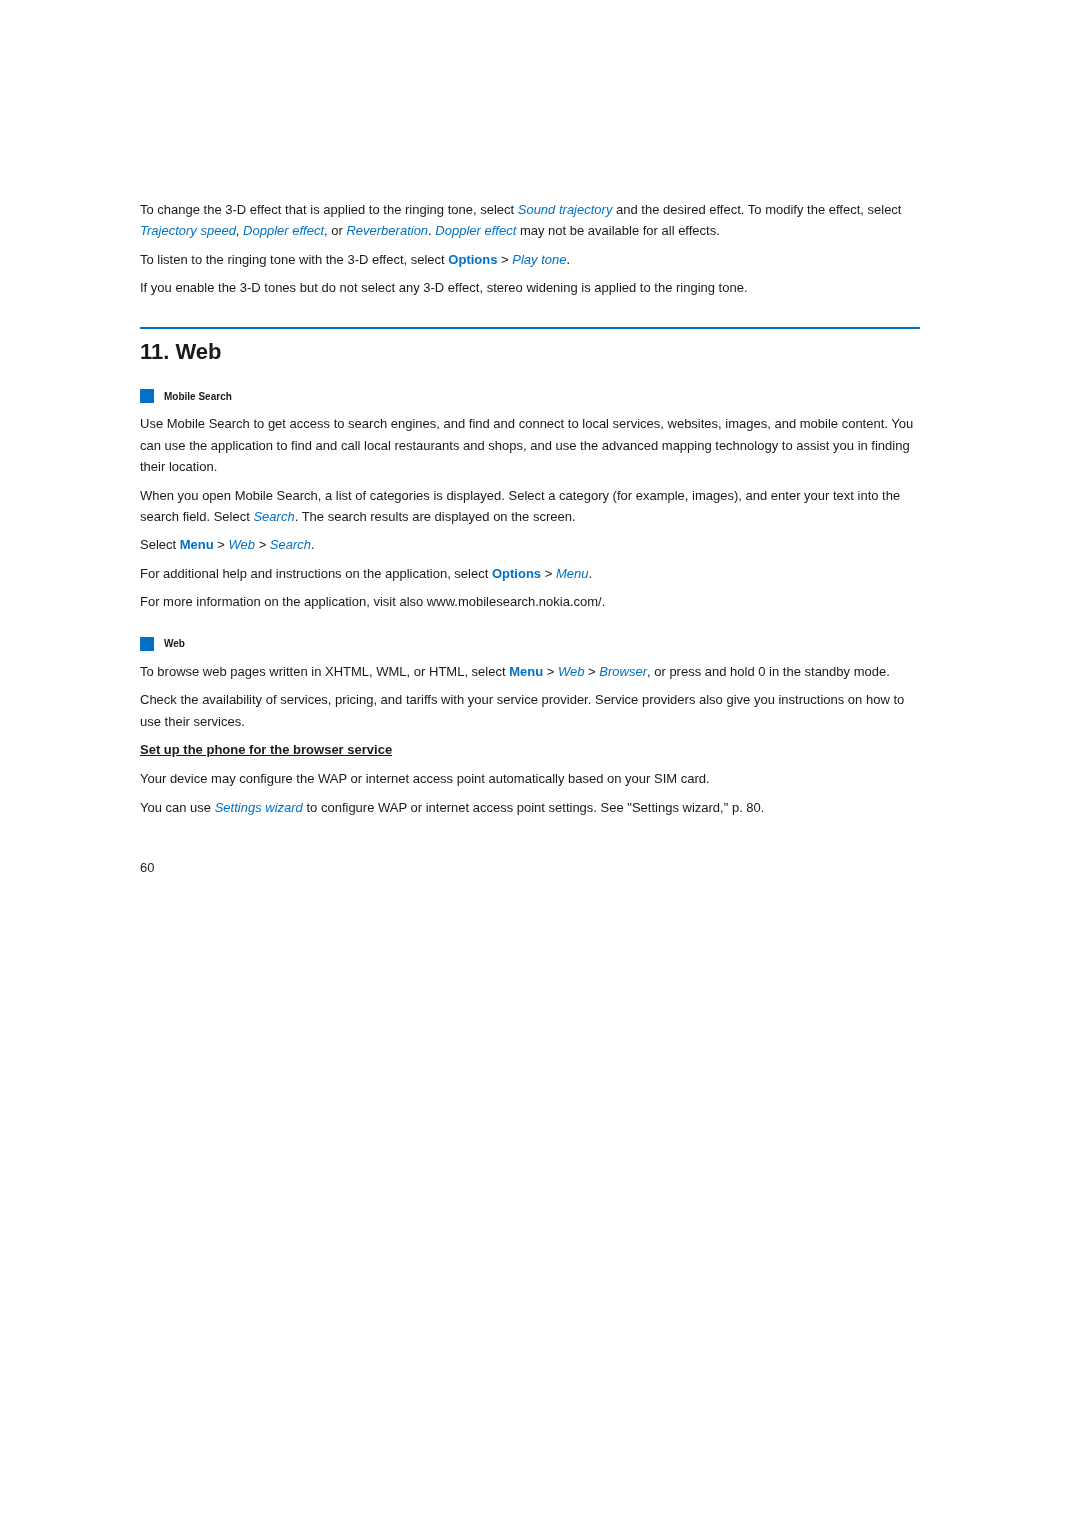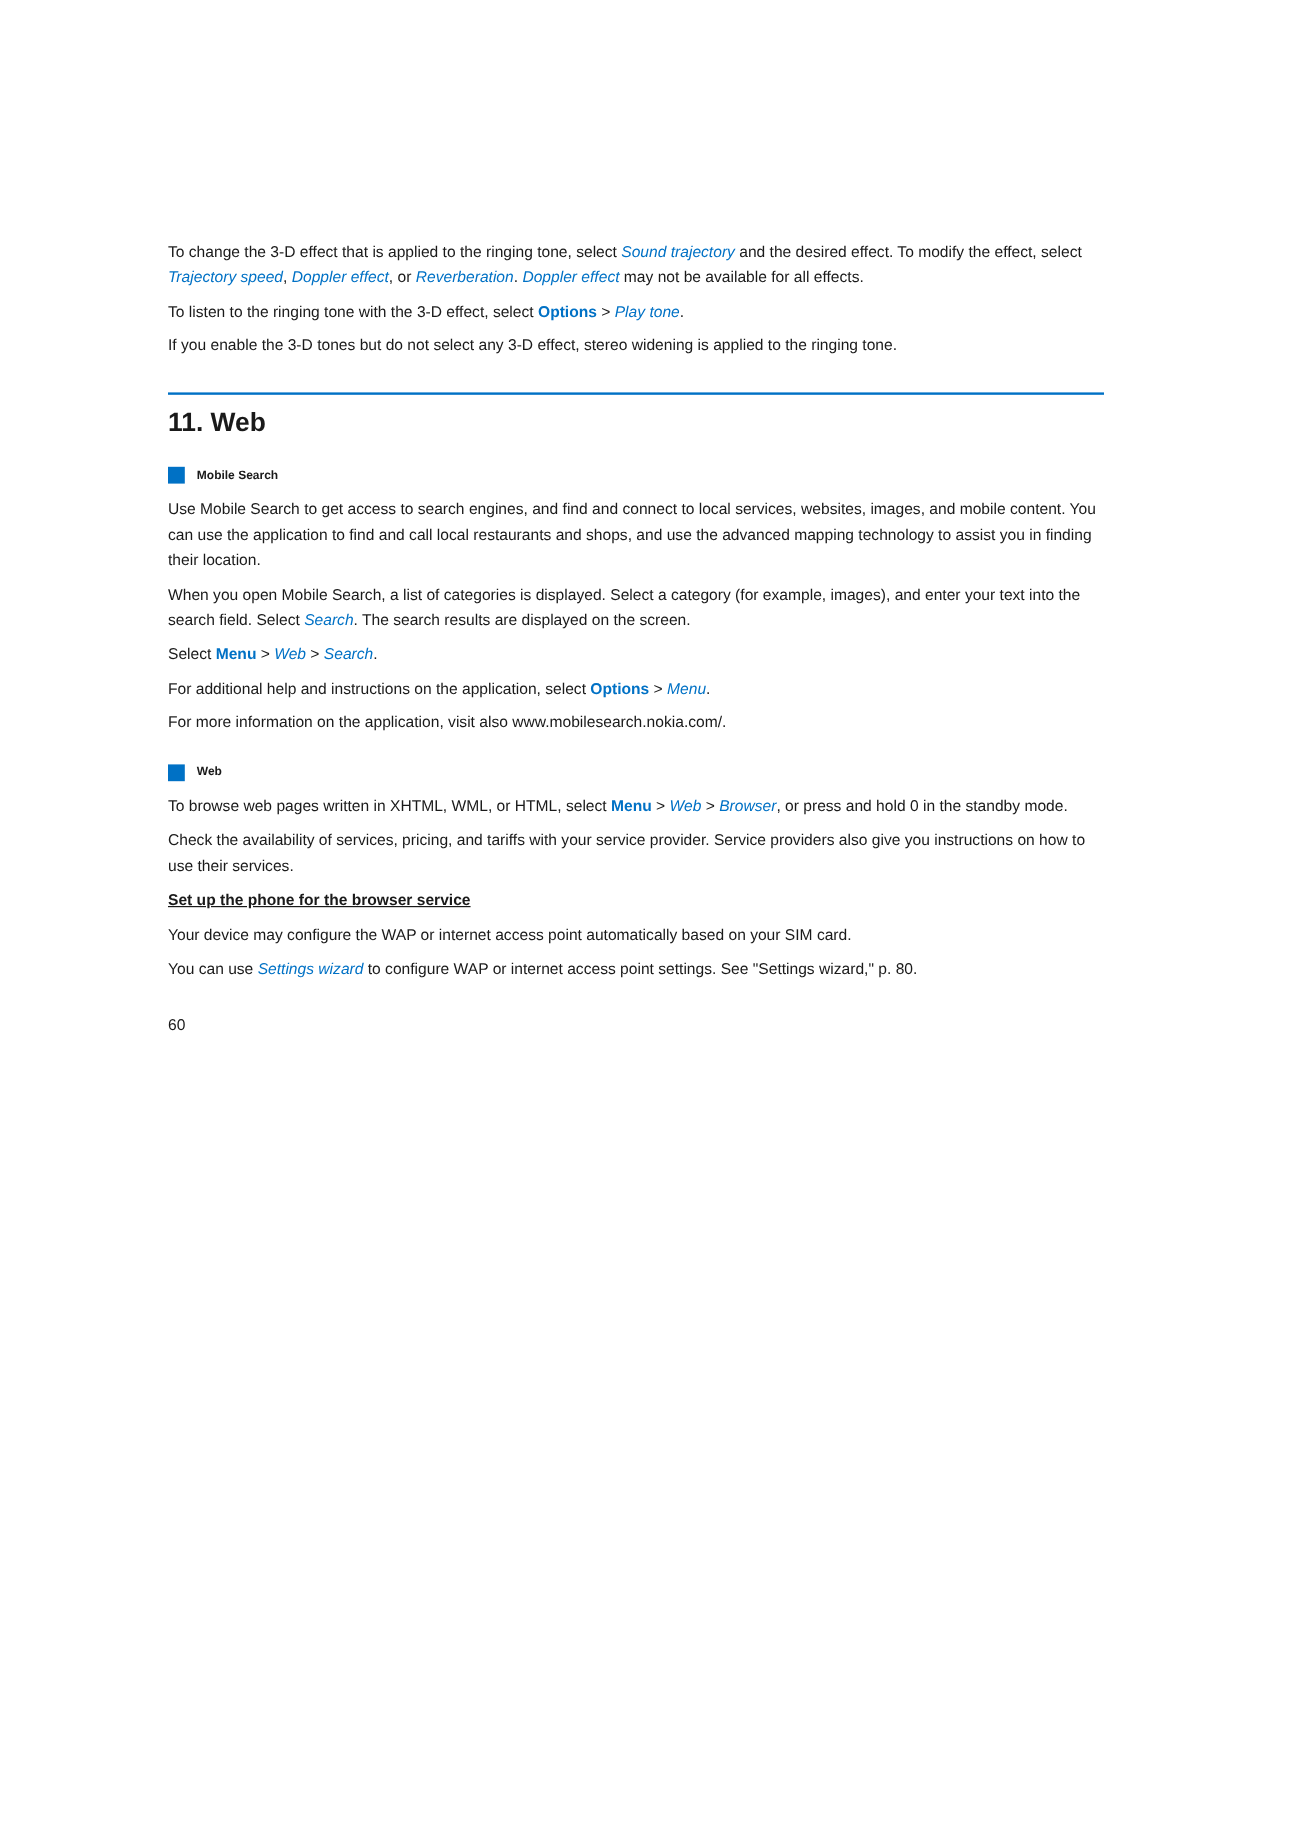--- a/index.html
+++ b/index.html
@@ -103,21 +103,21 @@
       font-weight: bold;
       color: #1a1a1a;
       text-decoration: underline;
       margin-top: 0;
       margin-bottom: 8px;
     }
 
     .page-number {
       font-size: 13px;
       color: #1a1a1a;
-      margin-top: 28px;
+      margin-top: 42px;
     }
   </style>
 </head>
 <body>
 
 <div class="page">
 
   <div class="intro-text">
     <p>
       <span>To change the 3-D effect that is applied to the ringing tone, select </span><a class="link-blue-italic">Sound trajectory</a><span> and the desired effect. To modify the effect, select </span><a class="link-blue-italic">Trajectory speed</a><span>, </span><a class="link-blue-italic">Doppler effect</a><span>, or </span><a class="link-blue-italic">Reverberation</a><span>. </span><a class="link-blue-italic">Doppler effect</a><span> may not be available for all effects.</span>

